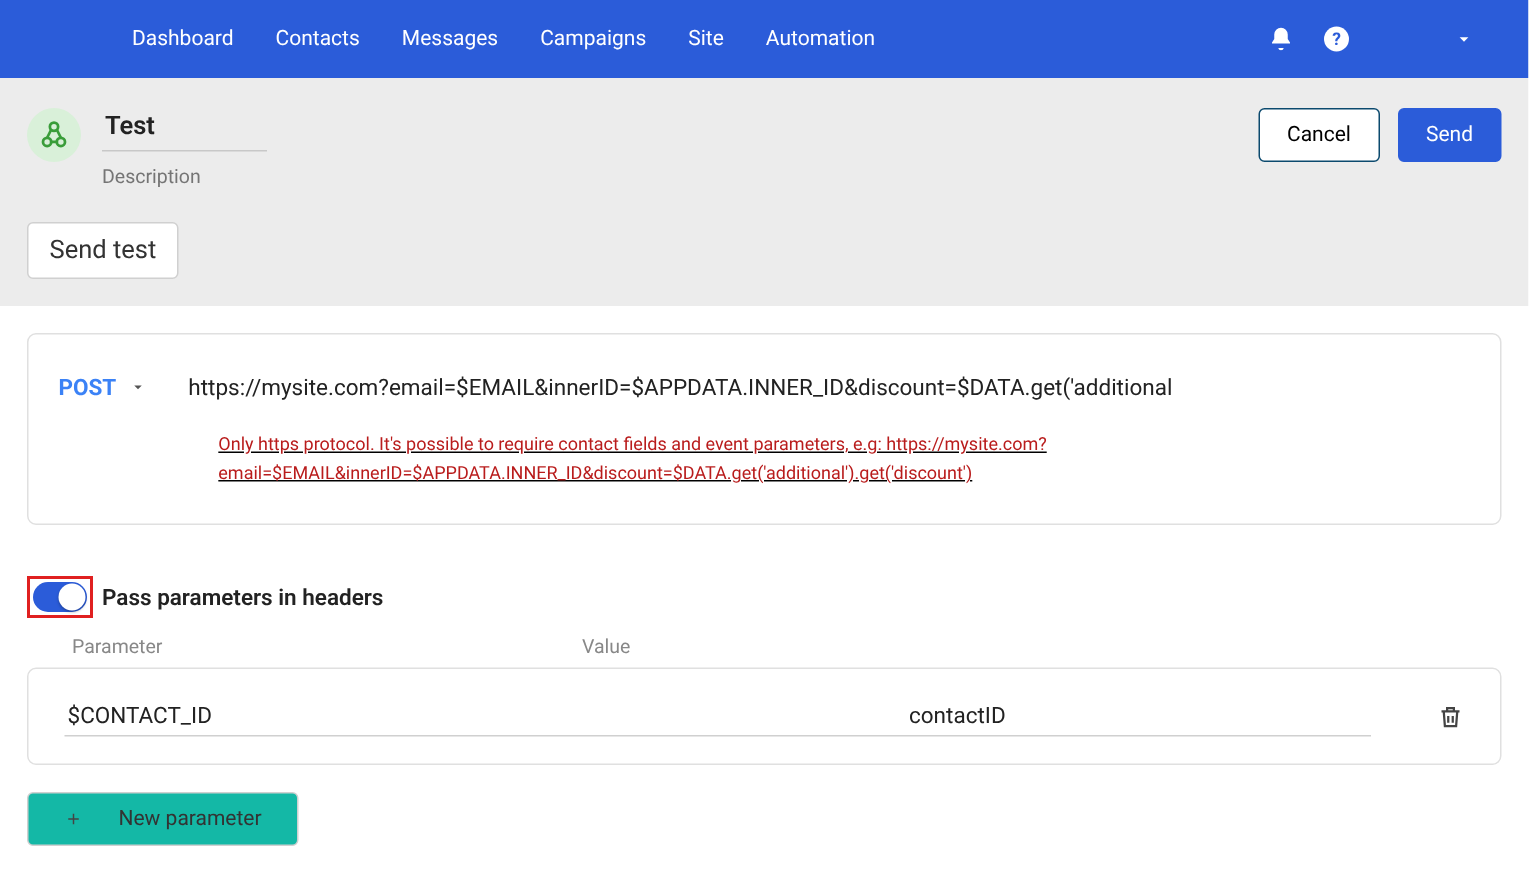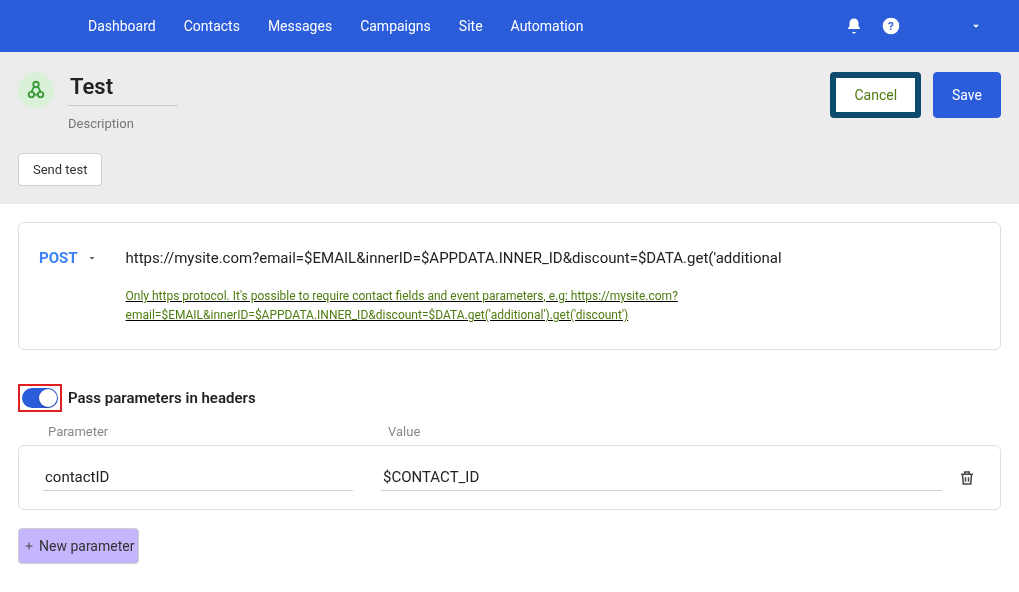--- a/index.html
+++ b/index.html
@@ -8,55 +8,55 @@
 .topnav { background: #2b5cd9; height: 52px; display: flex; align-items: center; padding: 0 18px; justify-content: space-between; }
 .nav-left { display: flex; gap: 0; padding-left: 56px; align-items: flex-end; }
 .nav-item { color: #fff; font-size: 14px; padding: 0 14px; cursor: pointer; }
 .nav-right { display: flex; align-items: center; gap: 18px; padding-right: 18px; }
 .nav-icon { color: #fff; cursor: pointer; display: flex; align-items: center; }
 
 .header-area { background: #ececec; padding: 20px 18px 18px 18px; }
 .header-row { display: flex; align-items: flex-start; justify-content: space-between; }
 .header-left { display: flex; align-items: flex-start; gap: 14px; }
 .logo-circle { width: 36px; height: 36px; border-radius: 50%; background: #d9f0d9; display: flex; align-items: center; justify-content: center; }
-.title-block input.title { border: none; background: transparent; font-size: 22px; font-weight: 600; color: #222; outline: none; border-bottom: 1px solid #c8c8c8; padding: 2px 2px 6px 2px; width: 110px; }
+.title-block input.title { border: none; background: transparent; font-size: 17px; font-weight: 600; color: #222; outline: none; border-bottom: 1px solid #c8c8c8; padding: 2px 2px 6px 2px; width: 110px; }
 .title-block input.desc { border: none; background: transparent; font-size: 13px; color: #0369a1; outline: none; display: block; margin-top: 10px; width: 200px; }
 .header-right { display: flex; gap: 12px; }
-.btn { border-radius: 4px; padding: 9px 18px; font-size: 14px; cursor: pointer; border: 6px solid #0c4a6e; background: #fff; color: #4d7c0f; }
+.btn { border-radius: 4px; padding: 9px 18px; font-size: 14px; cursor: pointer; border: 1px solid #0c4a6e; background: #fff; color: #000000; }
 .btn-primary { background: #2b5cd9; color: #fff; border: 1px solid #2b5cd9; }
 .sendtest-row { margin-top: 22px; }
-.btn-small { border-radius: 4px; padding: 8px 14px; font-size: 13px; cursor: pointer; border: 1px solid #d0d0d0; background: #fff; color: #333; }
+.btn-small { border-radius: 4px; padding: 8px 14px; font-size: 17px; cursor: pointer; border: 1px solid #d0d0d0; background: #fff; color: #333; }
 
 .content { padding: 18px; background: #fff; }
 
 .url-card { border: 1px solid #e0e0e0; border-radius: 6px; padding: 24px 20px; display: flex; gap: 28px; align-items: flex-start; }
 .method-sel { display: flex; align-items: center; gap: 8px; font-size: 15px; font-weight: 700; color: #3b82f6; cursor: pointer; padding-top: 2px; }
 .url-col { flex: 1; text-decoration: underline; }
 .url-input { width: 100%; border: none; outline: none; font-size: 15px; color: #222; padding: 2px 0; }
-.url-hint { font-size: 12px; color: #4d7c0f; margin-top: 18px; line-height: 1.6; }
+.url-hint { font-size: 12px; color: #b91c1c; margin-top: 18px; line-height: 1.6; margin-left: 20px; }
 
 .toggle-row { display: flex; align-items: center; gap: 6px; margin-top: 34px; }
 .toggle-highlight { border: 2px solid #e02020; padding: 2px; display: inline-flex; }
 .toggle { width: 36px; height: 20px; border-radius: 10px; background: #2b5cd9; position: relative; cursor: pointer; }
 .toggle-knob { position: absolute; left: 17px; top: 1px; width: 18px; height: 18px; border-radius: 50%; background: #fff; box-shadow: 0 1px 2px rgba(0,0,0,0.3); }
 .toggle-label { font-size: 15px; font-weight: 600; color: #222; }
 
 .param-headers { display: flex; margin-top: 12px; padding: 0 30px; gap: 0; }
 .param-headers .col { font-size: 13px; color: #888; }
 .col-param { width: 340px; }
 .col-value { flex: 1; }
 
 .param-card { border: 1px solid #e0e0e0; border-radius: 6px; margin-top: 6px; padding: 18px 24px; display: flex; align-items: center; gap: 0; }
 .param-input { border: none; border-bottom: 1px solid #d0d0d0; outline: none; font-size: 15px; color: #222; padding: 4px 2px; background: transparent; }
 .param-input.name { width: 310px; margin-right: 28px; }
 .param-input.value { flex: 1; }
 .trash { margin-left: 16px; cursor: pointer; color: #555; display: flex; }
 
 .newparam-row { margin-top: 18px; }
-.btn-newparam { display: inline-flex; align-items: center; gap: 4px; border-radius: 4px; padding: 9px 4px; font-size: 14px; cursor: pointer; border: 1px solid #d0d0d0; background: #c4b5fd; color: #333; }
+.btn-newparam { display: inline-flex; align-items: center; gap: 24px; border-radius: 4px; padding: 9px 24px; font-size: 14px; cursor: pointer; border: 1px solid #d0d0d0; background: #14b8a6; color: #333; }
 </style>
 </head>
 <body>
 
 <div class="topnav">
   <div class="nav-left">
     <div class="nav-item">Dashboard</div>
     <div class="nav-item">Contacts</div>
     <div class="nav-item">Messages</div>
     <div class="nav-item">Campaigns</div>
@@ -94,21 +94,21 @@
             <path d="M10 8l-3 6M14 8l3 6M9 17h6"></path>
           </svg>
       </div>
       <div class="title-block">
         <input class="title" value="Test" style="">
         <input class="desc" placeholder="Description" style="">
       </div>
     </div>
     <div class="header-right">
       <button class="btn">Cancel</button>
-      <button class="btn btn-primary">Save</button>
+      <button class="btn btn-primary">Send</button>
     </div>
   </div>
   <div class="sendtest-row">
     <button class="btn-small">Send test</button>
   </div>
 </div>
 
 <div class="content">
 
   <div class="url-card">
@@ -132,22 +132,22 @@
     </span>
     <span class="toggle-label">Pass parameters in headers</span>
   </div>
 
   <div class="param-headers">
     <div class="col col-param">Parameter</div>
     <div class="col col-value">Value</div>
   </div>
 
   <div class="param-card">
+    <input class="param-input value" value="$CONTACT_ID" style="">
     <input class="param-input name" value="contactID" style="">
-    <input class="param-input value" value="$CONTACT_ID" style="">
     <span class="trash">
       <svg width="18" height="18" viewBox="0 0 24 24" fill="none" stroke="#444" stroke-width="2">
           <path d="M4 7h16M9 7V4h6v3M6 7l1 13h10l1-13M10 11v6M14 11v6"></path>
         </svg>
     </span>
   </div>
 
   <div class="newparam-row">
     <button class="btn-newparam">
       <svg width="12" height="12" viewBox="0 0 24 24" fill="none" stroke="#444" stroke-width="2">

